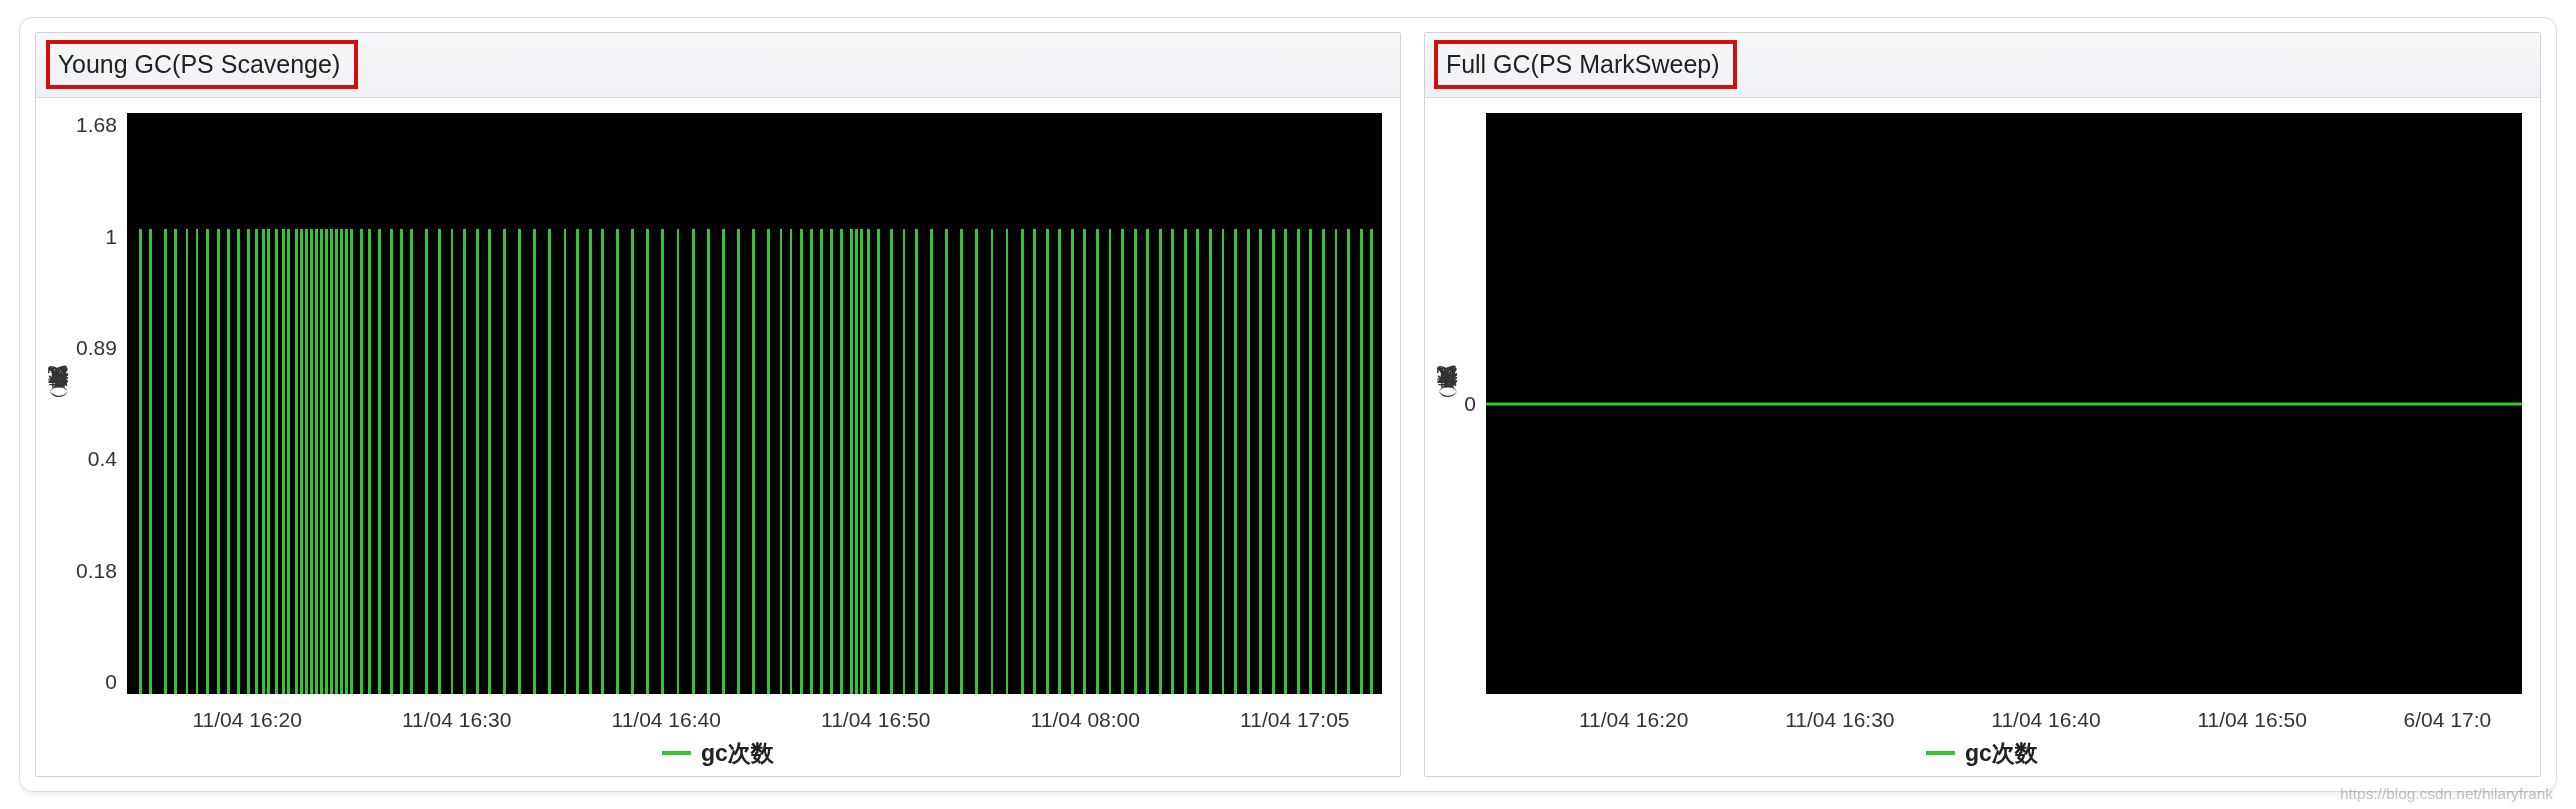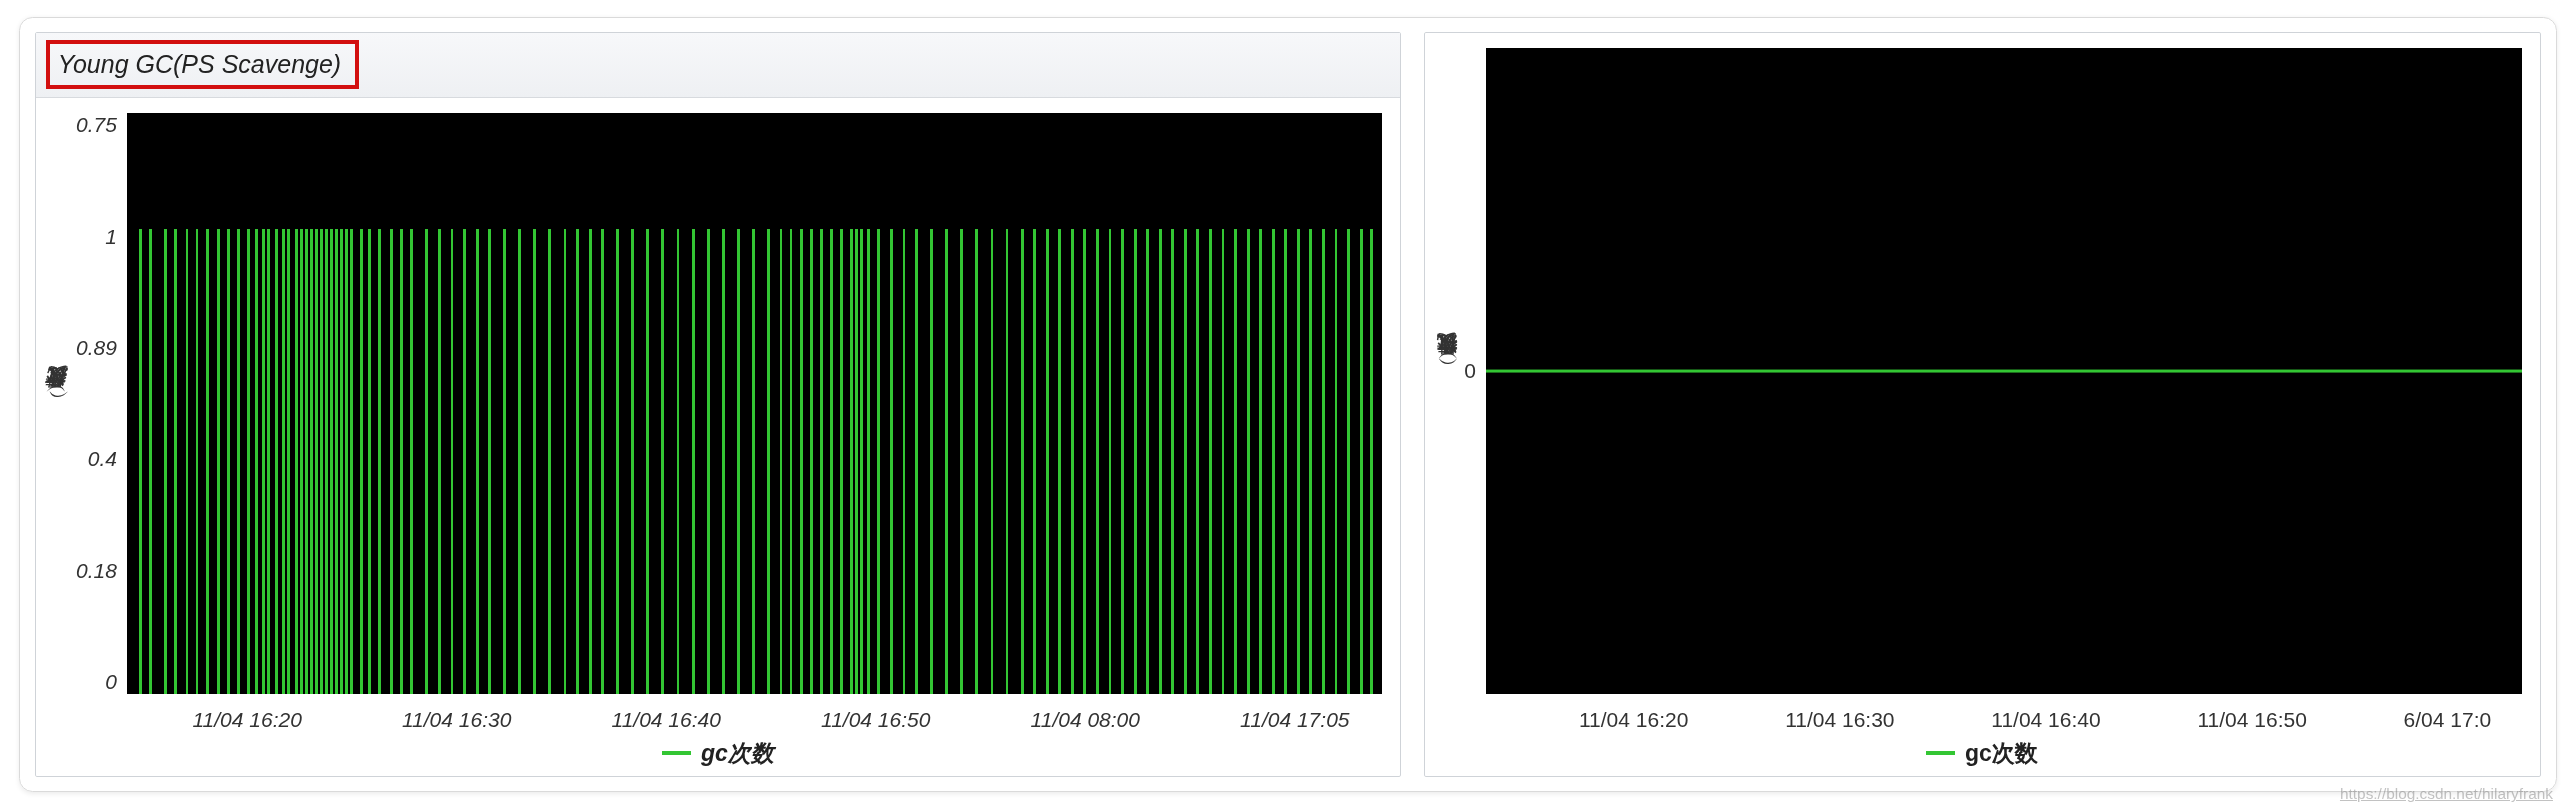--- a/index.html
+++ b/index.html
@@ -23,21 +23,21 @@
   overflow: hidden;
 }
 .panel {
   border: 1.9px solid #cfd3d8;
   border-radius: 1.9px;
   background: #fff;
   display: flex;
   flex-direction: column;
   height: 100%;
 }
-.panel.left { flex: 1 1 55%; font-style: italic; }
+.panel.left { flex: 1 1 55%; }
 .panel.right { flex: 1 1 45%; }
 .panel-header {
   background: linear-gradient(#f7f8fa,#eef0f3);
   padding: 7.7px 9.6px;
   border-bottom: 1px solid #d7dade;
   display: flex;
   align-items: center;
 }
 .title-box {
   border: 4.8px solid #d20f0f;
@@ -118,40 +118,39 @@
   width: 29px;
   height: 4.8px;
   background: #33c633;
 }
 .watermark {
   position: absolute;
   right: 23px;
   bottom: 5.8px;
   font-size: 15.4px;
   color: rgba(120,120,120,.45);
-  text-decoration: underline;
 }
 </style>
 </head>
 <body>
 
 <div class="outer">
 
   <div class="panel left">
     <div class="panel-header">
       <div class="title-box">
         <span class="title-text">Young GC(PS Scavenge)</span>
       </div>
     </div>
     <div class="chart-area">
       <div class="y-col">
         <div class="y-axis-label">执行次数变化量（次）</div>
       </div>
       <div class="y-ticks" id="yticks-left">
-          <span>0.75</span>
+          <span>1.68</span>
           <span>1</span>
           <span>0.89</span>
           <span>0.4</span>
           <span>0.18</span>
           <span>0</span>
         </div>
       <div class="plot" id="plot-left">
           <div class="bar" style="left: 1%; height: 80%;"></div>
           <div class="bar" style="left: 1.8%; height: 80%;"></div>
           <div class="bar" style="left: 3%; height: 80%;"></div>
@@ -274,20 +273,25 @@
           <span>11/04 17:05</span>
         </div>
     </div>
     <div class="legend">
       <div class="legend-swatch"></div>
       <span>gc次数</span>
     </div>
   </div>
 
   <div class="panel right">
+    <div class="panel-header">
+      <div class="title-box">
+        <span class="title-text">Full GC(PS MarkSweep)</span>
+      </div>
+    </div>
     <div class="chart-area">
       <div class="y-col">
         <div class="y-axis-label">执行次数变化量（次）</div>
       </div>
       <div class="y-ticks single" id="yticks-right">
           <span>0</span>
         </div>
       <div class="plot" id="plot-right">
         <div class="flatline"></div>
       </div>

